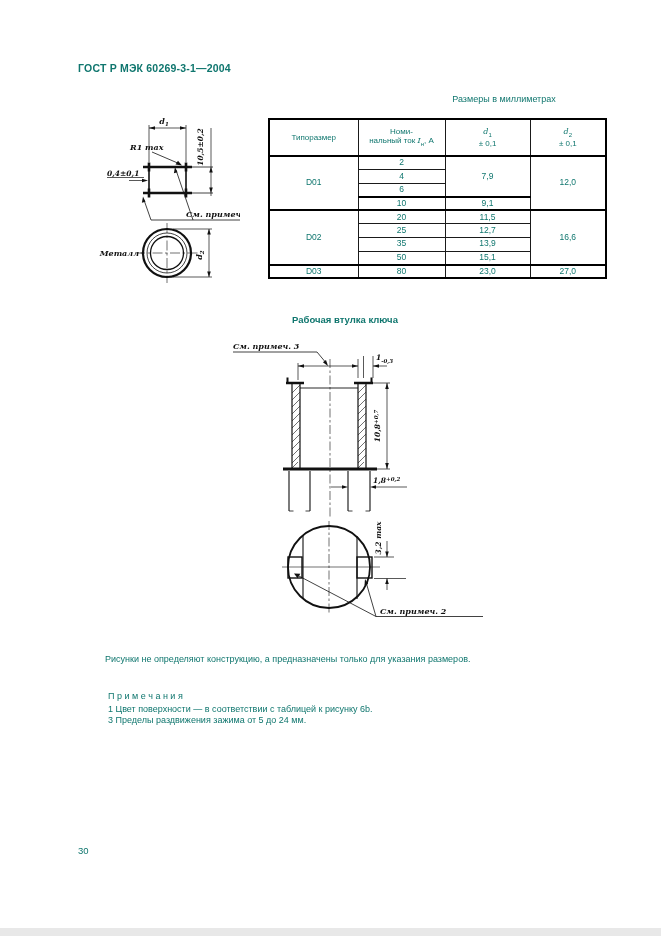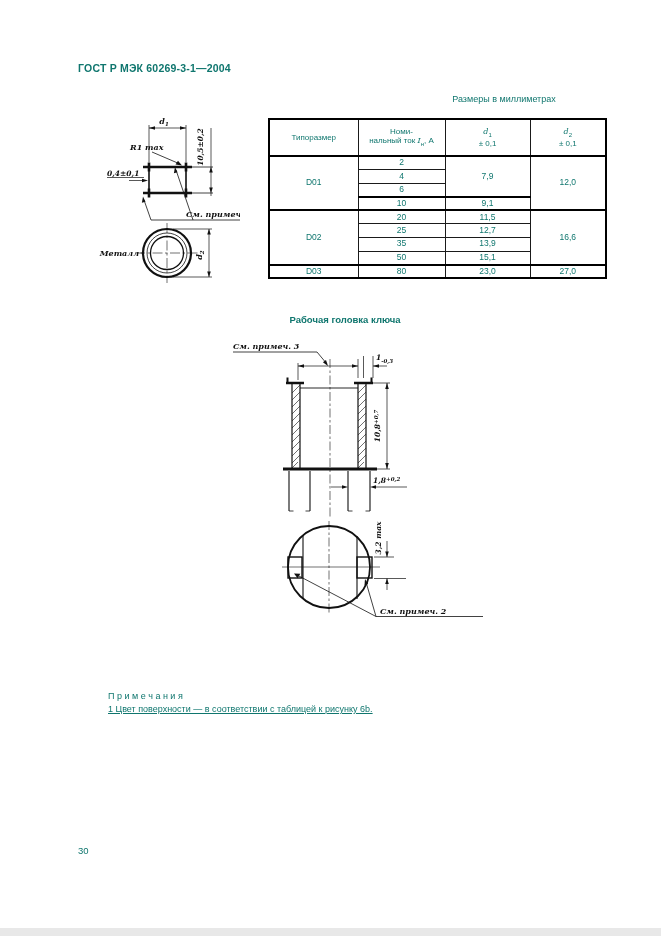--- a/index.html
+++ b/index.html
@@ -142,21 +142,21 @@
     <path class="ln" d="M40 148 H104 M72 118 V178" stroke-width="0.6" stroke-dasharray="10 2.5 2.5 2.5"></path>
     <text class="glabel" x="44" y="151" text-anchor="end">Металл</text>
     <path class="ln" d="M45.5 148 H48" stroke-width="0.8"></path>
 
     <path class="ln" d="M78 124 H117 M78 172 H117 M114 124 V172" stroke-width="0.7"></path>
     <polygon class="ar" points="114,124 112.2,129.5 115.8,129.5"></polygon>
     <polygon class="ar" points="114,172 112.2,166.5 115.8,166.5"></polygon>
     <text class="glabel" x="107" y="150" text-anchor="middle" transform="rotate(-90 107 150)"><tspan>d</tspan><tspan font-size="5.5" dy="2">2</tspan></text>
   </svg>
 
-  <div class="abs center" style="left:240px;top:314px;width:210px;font-weight:bold;font-size:9.5px;">Рабочая головка ключа</div>
+  <div class="abs center" style="left:240px;top:314px;width:210px;font-weight:bold;font-size:9.5px;">Рабочая втулка ключа</div>
 
   <svg class="abs" style="left:230px;top:335px;" width="260" height="305" viewBox="0 0 260 305">
 
     <text class="glabel" x="3" y="14">См. примеч. 3</text>
     <path class="ln" d="M3 17 H87 L97 29" stroke-width="0.8"></path>
     <polygon class="ar" points="98,31 92.9,27.2 96,25.1"></polygon>
 
     <path class="ln" d="M68 45 V28 M128 43 V24 M68 31 H128" stroke-width="0.7"></path>
     <polygon class="ar" points="68,31 74,29.2 74,32.8"></polygon>
     <polygon class="ar" points="128,31 122,29.2 122,32.8"></polygon>
@@ -199,23 +199,25 @@
     <polygon class="ar" points="157,243.5 155.2,249 158.8,249"></polygon>
     <text class="gdim" x="151" y="203" text-anchor="middle" transform="rotate(-90 151 203)">3,2 max</text>
 
     <text class="glabel" x="150" y="278.5">См. примеч. 2</text>
     <path class="ln" d="M146 281.5 H253" stroke-width="0.8"></path>
     <path class="ln" d="M146 281.5 L67 240 M146 281.5 L136 247" stroke-width="0.8"></path>
     <polygon class="ar" points="64,238.5 70.3,238.8 67.6,243.2"></polygon>
     <polygon class="ar" points="135,244 134.5,250.2 138.1,249.1"></polygon>
   </svg>
 
+  <div class="abs small" style="left:105px;top:654px;width:520px;">Рисунки не определяют конструкцию, а предназначены только для указания размеров.</div>
 
   <div class="abs small" style="left:108px;top:691px;">П р и м е ч а н и я</div>
 
-  <div class="abs notes" style="left:108px;top:704px;width:520px;text-decoration:underline;">
+  <div class="abs notes" style="left:108px;top:704px;width:520px;">
     <div>1  Цвет поверхности — в соответствии с таблицей к рисунку 6b.</div>
+    <div>3  Пределы раздвижения зажима от 5 до 24 мм.</div>
   </div>
 
 
   <div class="abs" style="left:78px;top:845px;font-size:9.5px;">30</div>
 
 </div>
 
 </body></html>

